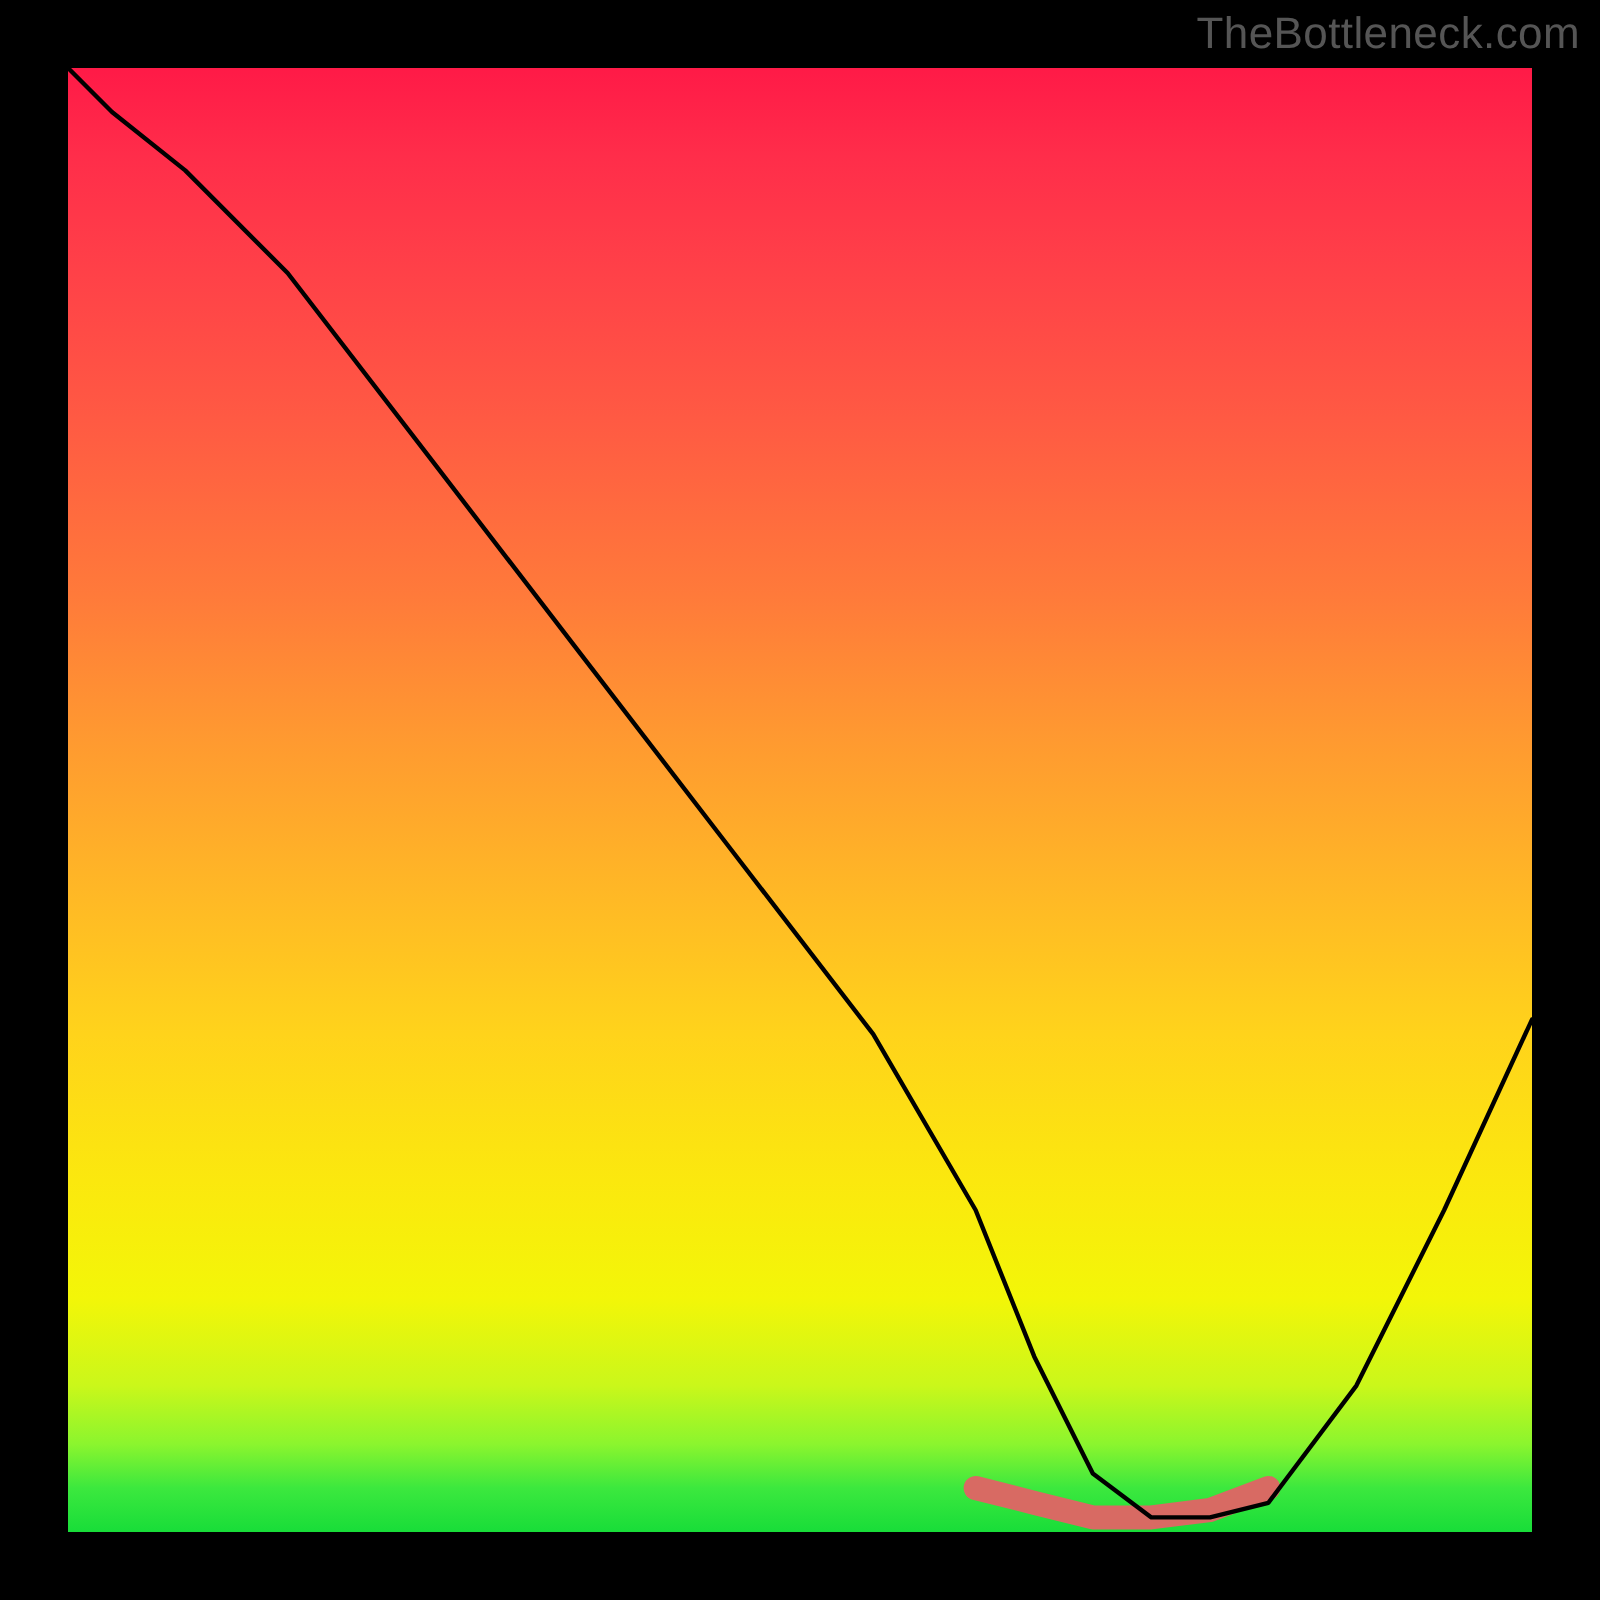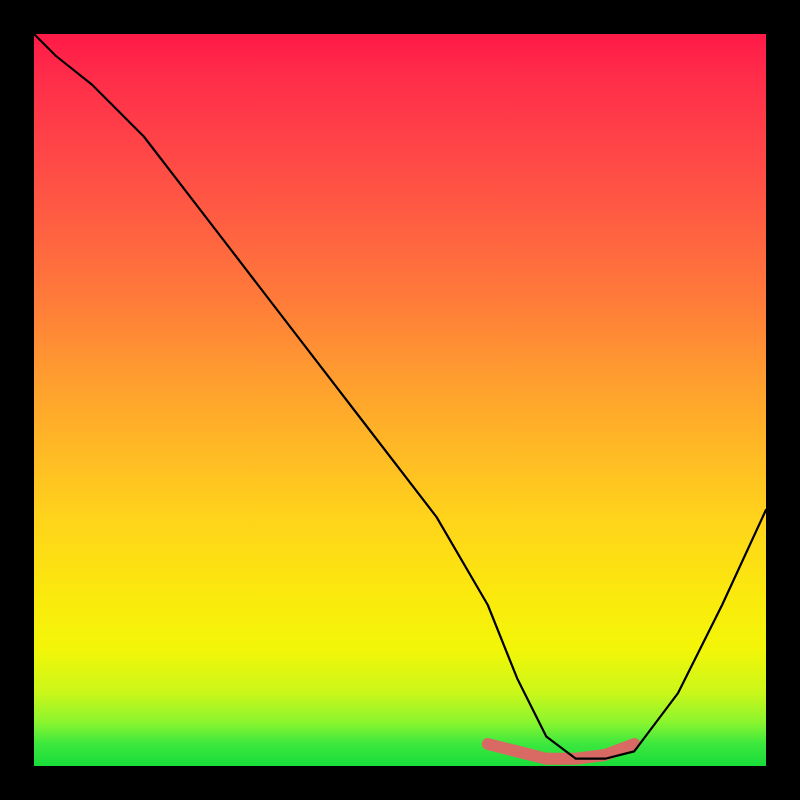--- a/index.html
+++ b/index.html
@@ -71,20 +71,21 @@
     stroke-width: 12;
     stroke-linecap: round;
     stroke-linejoin: round;
   }
 </style>
 </head>
 <body>
 
 <div class="frame">
 
+  <div class="watermark">TheBottleneck.com</div>
 
   <div class="plot-area">
     <svg class="plot-svg" viewBox="0 0 732 732" preserveAspectRatio="none">
       <path id="floor-path" class="floor-highlight" d="M453.8 710.0 L483.1 717.4 L512.4 724.7 L541.7 724.7 L571.0 721.0 L600.2 710.0"></path>
       <path id="curve-path" class="curve" d="M0.0 0.0 L22.0 22.0 L58.6 51.2 L109.8 102.5 L183.0 197.6 L256.2 292.8 L329.4 388.0 L402.6 483.1 L453.8 571.0 L483.1 644.2 L512.4 702.7 L541.7 724.7 L571.0 724.7 L600.2 717.4 L644.2 658.8 L688.1 571.0 L732.0 475.8"></path>
     </svg>
   </div>
 
 </div>
 

